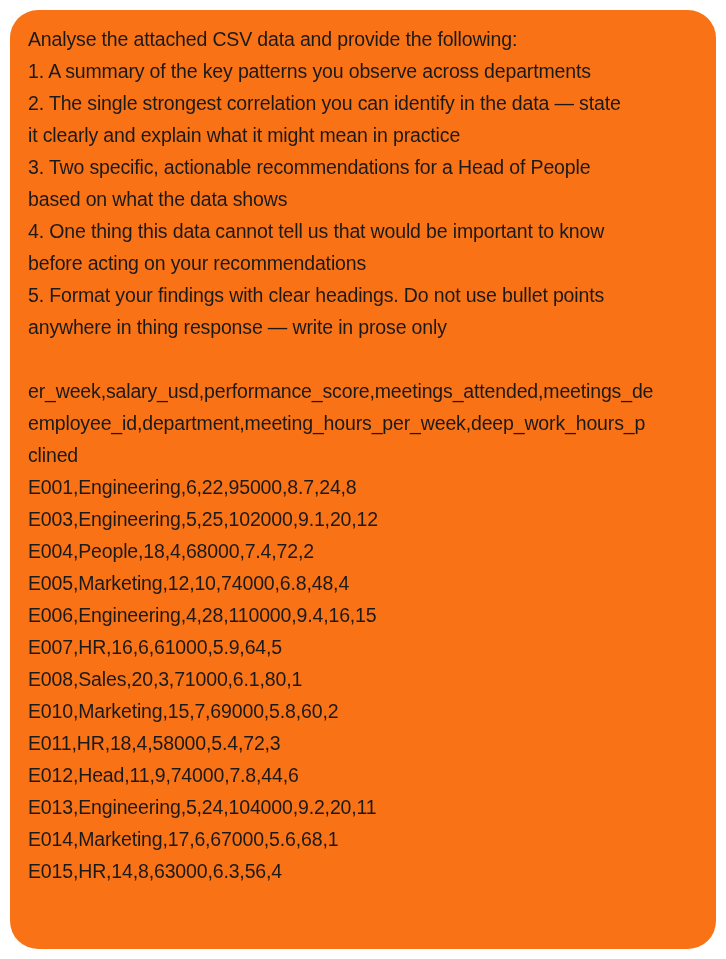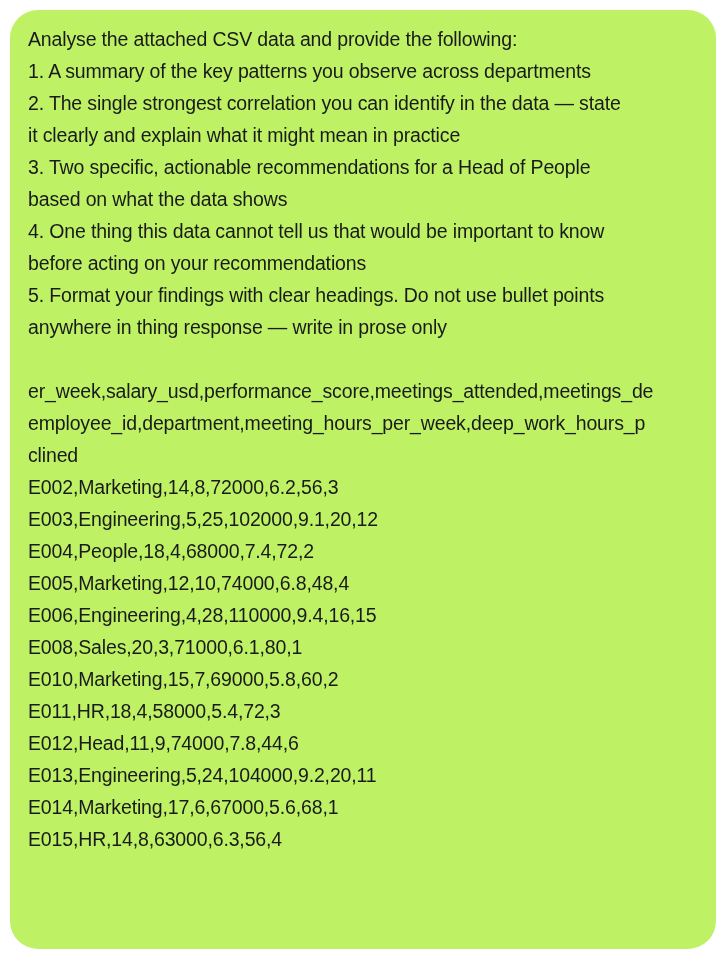--- a/index.html
+++ b/index.html
@@ -14,21 +14,21 @@
     overflow: hidden;
     font-family: "Liberation Sans", "DejaVu Sans", sans-serif;
   }
   .bubble {
     position: absolute;
     left: 10px;
     top: 10px;
     width: 706px;
     height: 939px;
     box-sizing: border-box;
-    background: #bef264;
+    background: #f97316;
     border-radius: 28px;
     padding: 13px 16px 12px 18px;
     overflow: hidden;
   }
   .text-block .line {
     font-size: 19.5px;
     line-height: 32px;
     letter-spacing: -0.15px;
     color: #1a1a1a;
     white-space: nowrap;
@@ -52,25 +52,26 @@
         <div class="line">4. One thing this data cannot tell us that would be important to know</div>
         <div class="line">before acting on your recommendations</div>
         <div class="line">5. Format your findings with clear headings. Do not use bullet points</div>
         <div class="line">anywhere in thing response — write in prose only</div>
       </div>
     <div class="blank-line"></div>
     <div class="text-block">
         <div class="line">er_week,salary_usd,performance_score,meetings_attended,meetings_de</div>
         <div class="line">employee_id,department,meeting_hours_per_week,deep_work_hours_p</div>
         <div class="line">clined</div>
-        <div class="line">E002,Marketing,14,8,72000,6.2,56,3</div>
+        <div class="line">E001,Engineering,6,22,95000,8.7,24,8</div>
         <div class="line">E003,Engineering,5,25,102000,9.1,20,12</div>
         <div class="line">E004,People,18,4,68000,7.4,72,2</div>
         <div class="line">E005,Marketing,12,10,74000,6.8,48,4</div>
         <div class="line">E006,Engineering,4,28,110000,9.4,16,15</div>
+        <div class="line">E007,HR,16,6,61000,5.9,64,5</div>
         <div class="line">E008,Sales,20,3,71000,6.1,80,1</div>
         <div class="line">E010,Marketing,15,7,69000,5.8,60,2</div>
         <div class="line">E011,HR,18,4,58000,5.4,72,3</div>
         <div class="line">E012,Head,11,9,74000,7.8,44,6</div>
         <div class="line">E013,Engineering,5,24,104000,9.2,20,11</div>
         <div class="line">E014,Marketing,17,6,67000,5.6,68,1</div>
         <div class="line">E015,HR,14,8,63000,6.3,56,4</div>
       </div>
   </div>
 </div>

